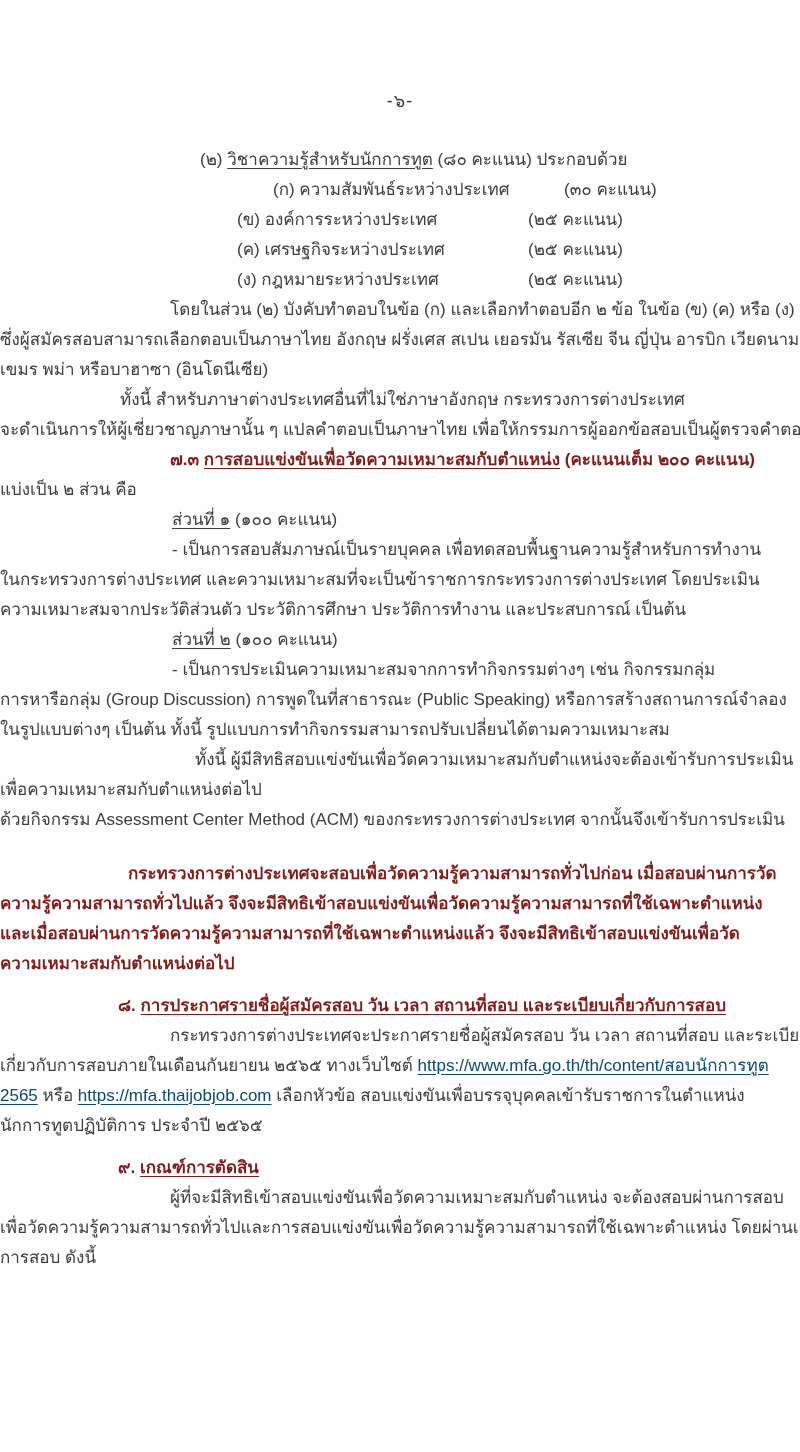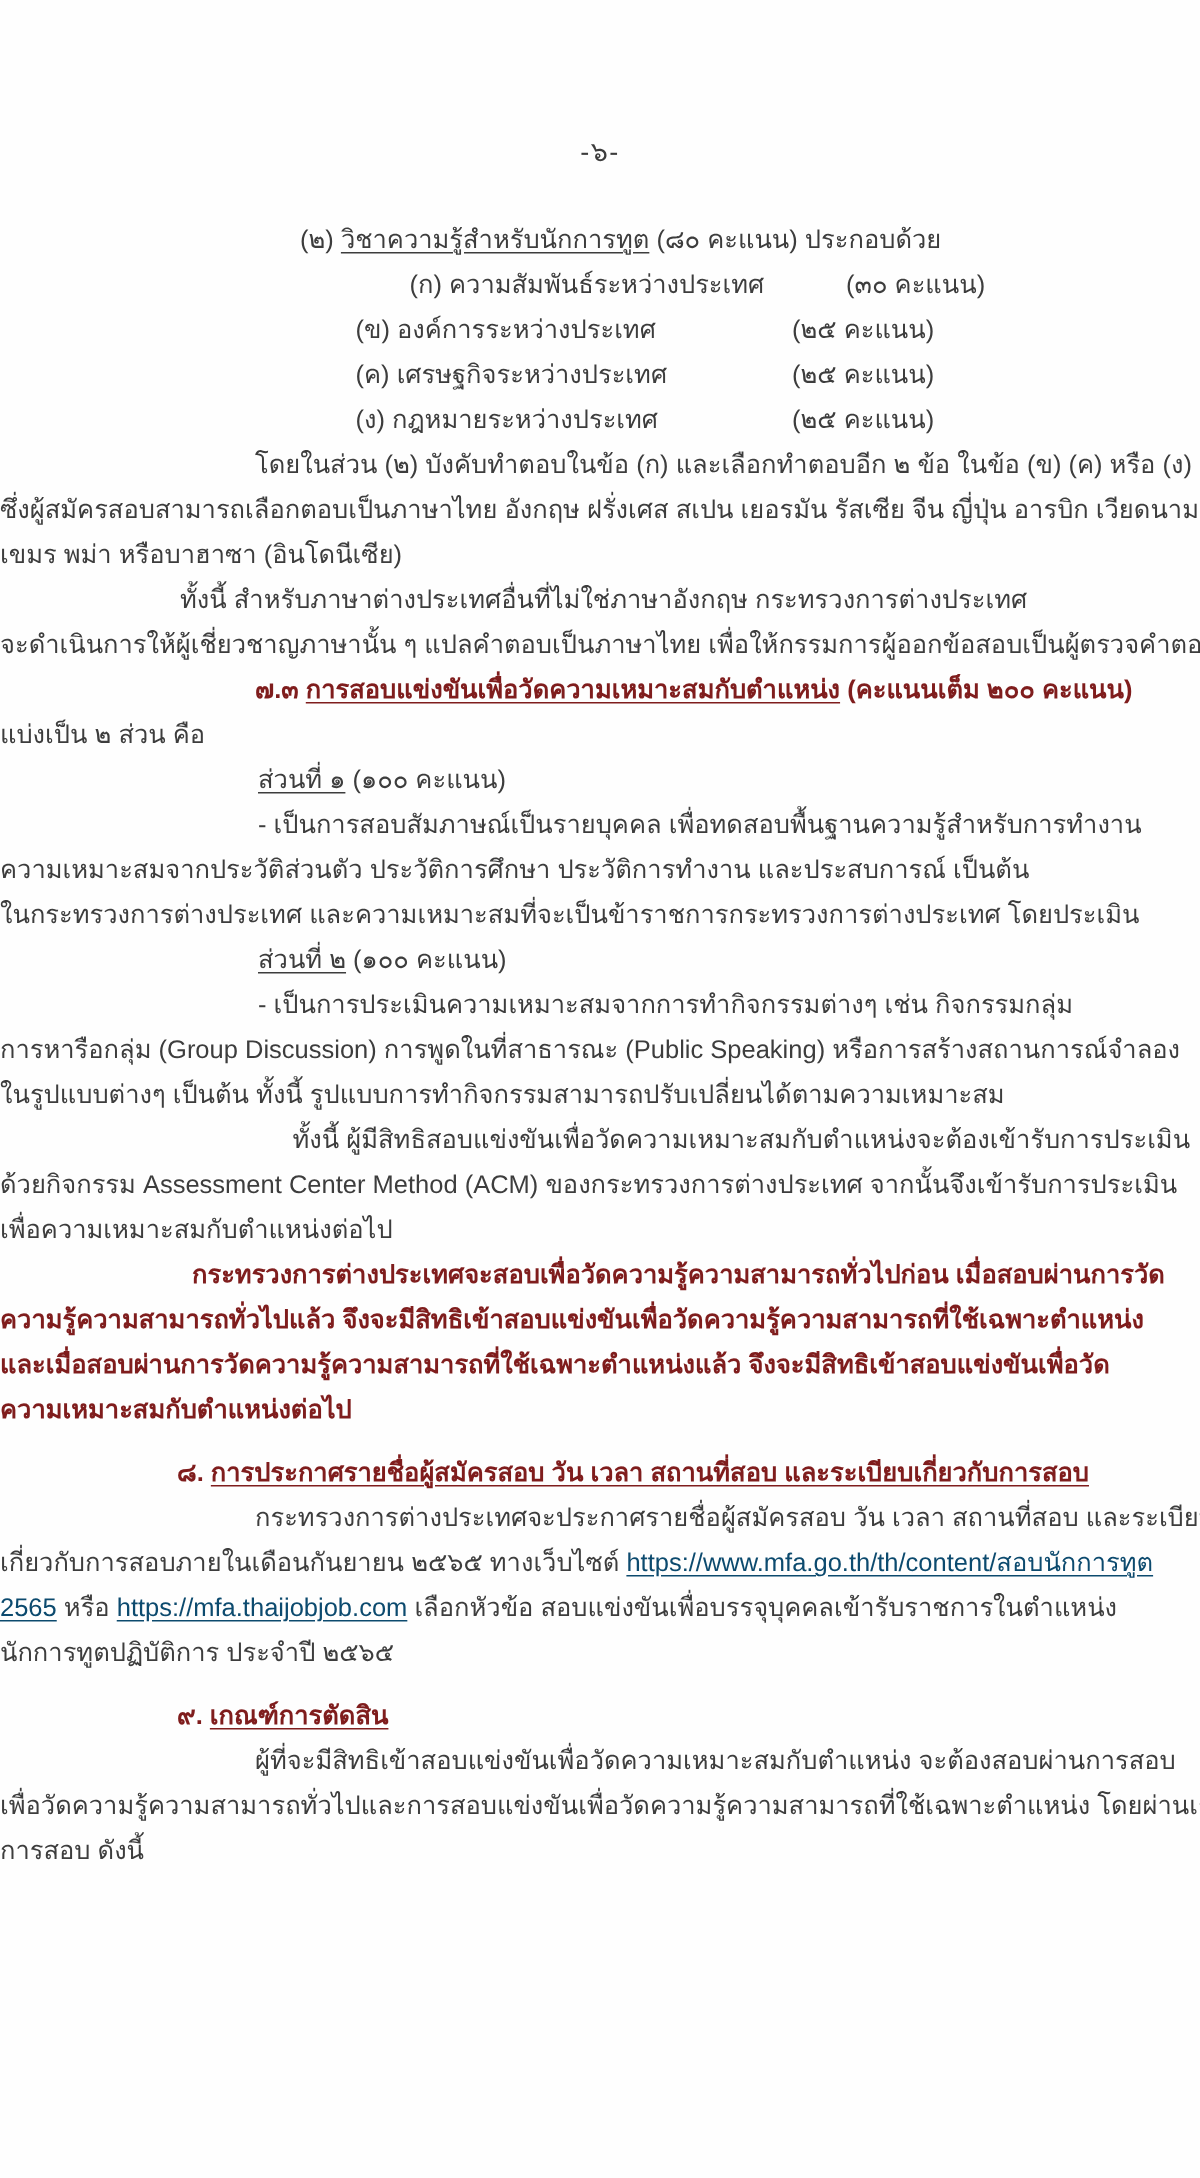--- a/index.html
+++ b/index.html
@@ -52,30 +52,30 @@
       <div class="line" style="padding-left: 237px;"><span>(ง) กฎหมายระหว่างประเทศ</span><span class="abs" style="left: 528px;">(๒๕ คะแนน)</span></div>
       <div class="line" style="padding-left: 170px;"><span>โดยในส่วน (๒) บังคับทำตอบในข้อ (ก) และเลือกทำตอบอีก ๒ ข้อ ในข้อ (ข) (ค) หรือ (ง)</span></div>
       <div class="line" style="padding-left: 0px;"><span>ซึ่งผู้สมัครสอบสามารถเลือกตอบเป็นภาษาไทย อังกฤษ ฝรั่งเศส สเปน เยอรมัน รัสเซีย จีน ญี่ปุ่น อารบิก เวียดนาม</span></div>
       <div class="line" style="padding-left: 0px;"><span>เขมร พม่า หรือบาฮาซา (อินโดนีเซีย)</span></div>
       <div class="line" style="padding-left: 120px;"><span>ทั้งนี้ สำหรับภาษาต่างประเทศอื่นที่ไม่ใช่ภาษาอังกฤษ กระทรวงการต่างประเทศ</span></div>
       <div class="line" style="padding-left: 0px;"><span>จะดำเนินการให้ผู้เชี่ยวชาญภาษานั้น ๆ แปลคำตอบเป็นภาษาไทย เพื่อให้กรรมการผู้ออกข้อสอบเป็นผู้ตรวจคำตอบต่อไป</span></div>
       <div class="line bold" style="padding-left: 170px;"><span>๗.๓  </span><span class="u">การสอบแข่งขันเพื่อวัดความเหมาะสมกับตำแหน่ง</span><span> (คะแนนเต็ม ๒๐๐ คะแนน)</span></div>
       <div class="line" style="padding-left: 0px;"><span>แบ่งเป็น ๒ ส่วน คือ</span></div>
       <div class="line" style="padding-left: 172px;"><span class="u">ส่วนที่ ๑</span><span> (๑๐๐ คะแนน)</span></div>
       <div class="line" style="padding-left: 172px;"><span>- เป็นการสอบสัมภาษณ์เป็นรายบุคคล เพื่อทดสอบพื้นฐานความรู้สำหรับการทำงาน</span></div>
+      <div class="line" style="padding-left: 0px;"><span>ในกระทรวงการต่างประเทศ และความเหมาะสมที่จะเป็นข้าราชการกระทรวงการต่างประเทศ โดยประเมิน</span></div>
       <div class="line" style="padding-left: 0px;"><span>ความเหมาะสมจากประวัติส่วนตัว ประวัติการศึกษา ประวัติการทำงาน และประสบการณ์ เป็นต้น</span></div>
-      <div class="line" style="padding-left: 0px;"><span>ในกระทรวงการต่างประเทศ และความเหมาะสมที่จะเป็นข้าราชการกระทรวงการต่างประเทศ โดยประเมิน</span></div>
       <div class="line" style="padding-left: 172px;"><span class="u">ส่วนที่ ๒</span><span> (๑๐๐ คะแนน)</span></div>
       <div class="line" style="padding-left: 172px;"><span>- เป็นการประเมินความเหมาะสมจากการทำกิจกรรมต่างๆ เช่น กิจกรรมกลุ่ม</span></div>
       <div class="line" style="padding-left: 0px;"><span>การหารือกลุ่ม (Group Discussion) การพูดในที่สาธารณะ (Public Speaking) หรือการสร้างสถานการณ์จำลอง</span></div>
       <div class="line" style="padding-left: 0px;"><span>ในรูปแบบต่างๆ เป็นต้น ทั้งนี้ รูปแบบการทำกิจกรรมสามารถปรับเปลี่ยนได้ตามความเหมาะสม</span></div>
       <div class="line" style="padding-left: 195px;"><span>ทั้งนี้ ผู้มีสิทธิสอบแข่งขันเพื่อวัดความเหมาะสมกับตำแหน่งจะต้องเข้ารับการประเมิน</span></div>
+      <div class="line" style="padding-left: 0px;"><span>เพื่อความเหมาะสมกับตำแหน่งต่อไป</span></div>
       <div class="line" style="padding-left: 0px;"><span>ด้วยกิจกรรม Assessment Center Method (ACM) ของกระทรวงการต่างประเทศ จากนั้นจึงเข้ารับการประเมิน</span></div>
-      <div class="line" style="padding-left: 0px;"><span>เพื่อความเหมาะสมกับตำแหน่งต่อไป</span></div>
-      <div class="line bold" style="padding-left: 128px;"><span>กระทรวงการต่างประเทศจะสอบเพื่อวัดความรู้ความสามารถทั่วไปก่อน เมื่อสอบผ่านการวัด</span></div>
+      <div class="line bold" style="padding-left: 128px; margin-top: 24px;"><span>กระทรวงการต่างประเทศจะสอบเพื่อวัดความรู้ความสามารถทั่วไปก่อน เมื่อสอบผ่านการวัด</span></div>
       <div class="line bold" style="padding-left: 0px;"><span>ความรู้ความสามารถทั่วไปแล้ว จึงจะมีสิทธิเข้าสอบแข่งขันเพื่อวัดความรู้ความสามารถที่ใช้เฉพาะตำแหน่ง</span></div>
       <div class="line bold" style="padding-left: 0px;"><span>และเมื่อสอบผ่านการวัดความรู้ความสามารถที่ใช้เฉพาะตำแหน่งแล้ว จึงจะมีสิทธิเข้าสอบแข่งขันเพื่อวัด</span></div>
       <div class="line bold" style="padding-left: 0px;"><span>ความเหมาะสมกับตำแหน่งต่อไป</span></div>
       <div class="line bold" style="padding-left: 118px; margin-top: 12px;"><span>๘. </span><span class="u">การประกาศรายชื่อผู้สมัครสอบ วัน เวลา สถานที่สอบ และระเบียบเกี่ยวกับการสอบ</span></div>
       <div class="line" style="padding-left: 170px;"><span>กระทรวงการต่างประเทศจะประกาศรายชื่อผู้สมัครสอบ วัน เวลา สถานที่สอบ และระเบียบ</span></div>
       <div class="line" style="padding-left: 0px;"><span>เกี่ยวกับการสอบภายในเดือนกันยายน ๒๕๖๕ ทางเว็บไซต์ </span><a href="#">https://www.mfa.go.th/th/content/สอบนักการทูต</a></div>
       <div class="line" style="padding-left: 0px;"><a href="#">2565</a><span> หรือ </span><a href="#">https://mfa.thaijobjob.com</a><span> เลือกหัวข้อ สอบแข่งขันเพื่อบรรจุบุคคลเข้ารับราชการในตำแหน่ง</span></div>
       <div class="line" style="padding-left: 0px;"><span>นักการทูตปฏิบัติการ ประจำปี ๒๕๖๕</span></div>
       <div class="line bold" style="padding-left: 118px; margin-top: 12px;"><span>๙. </span><span class="u">เกณฑ์การตัดสิน</span></div>
       <div class="line" style="padding-left: 170px;"><span>ผู้ที่จะมีสิทธิเข้าสอบแข่งขันเพื่อวัดความเหมาะสมกับตำแหน่ง จะต้องสอบผ่านการสอบ</span></div>

